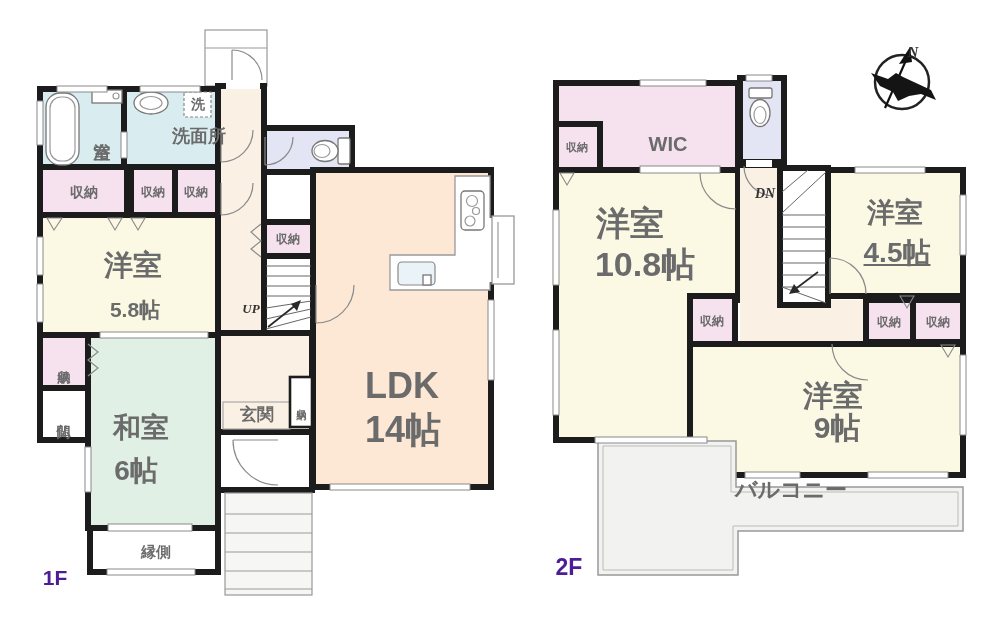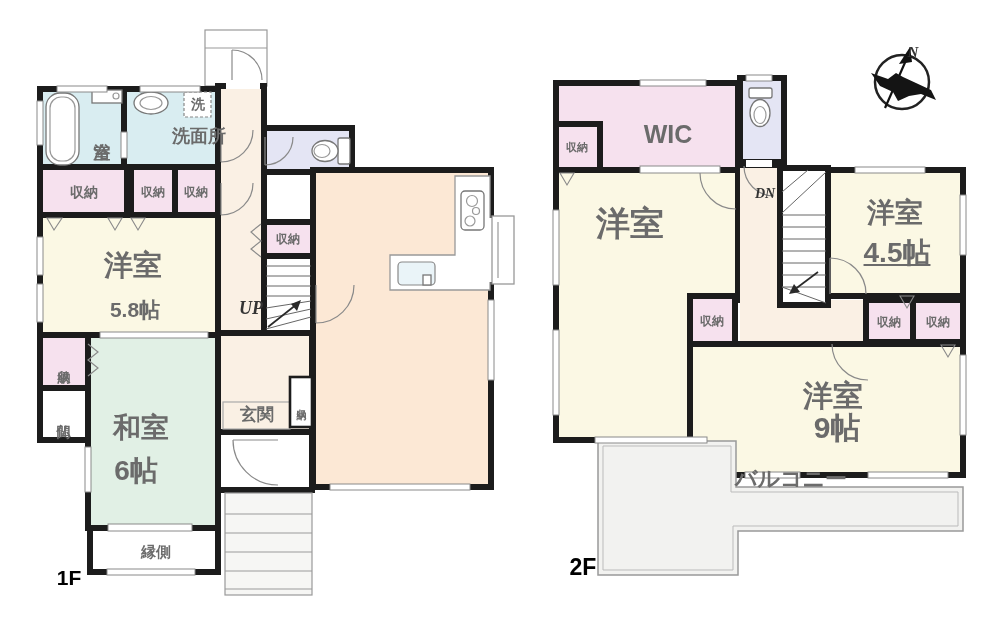--- a/index.html
+++ b/index.html
@@ -11,21 +11,21 @@
   .door{fill:none;stroke:#8a8a8a;stroke-width:1.2;}
   .fix{fill:#ffffff;stroke:#777777;stroke-width:1.3;}
   .tread{stroke:#666666;stroke-width:1;}
   .win{fill:#ffffff;stroke:#8a8a8a;stroke-width:1;}
   .tri{fill:none;stroke:#8a8a8a;stroke-width:1.1;}
   .arrow{stroke:#2a2a2a;stroke-width:1.7;fill:none;}
   .ahead{fill:#2a2a2a;stroke:none;}
   .lbl{position:absolute;transform:translate(-50%,-50%);font-weight:bold;color:#6b6b6b;
        white-space:nowrap;line-height:1;}
   .vert{writing-mode:vertical-rl;text-orientation:upright;letter-spacing:1px;}
-  .dark{color:#000000;margin-left:14px;}
+  .dark{color:#4c1d95;}
   .serifI{font-family:"Liberation Serif","DejaVu Serif",serif;font-style:italic;color:#333;}
 </style>
 </head>
 <body>
 
 <div class="canvas">
 <svg width="1000" height="637" viewBox="0 0 1000 637">
 
   <g>
 
@@ -243,32 +243,35 @@
 <div class="lbl" style="left:153px;top:192px;font-size:12px;">収納</div>
 <div class="lbl" style="left:196px;top:192px;font-size:12px;">収納</div>
 <div class="lbl" style="left:133px;top:265px;font-size:29px;">洋室</div>
 <div class="lbl" style="left:135px;top:309px;font-size:21px;">5.8帖</div>
 <div class="lbl vert" style="left:64px;top:361px;font-size:13px;">収納</div>
 <div class="lbl vert" style="left:64px;top:414px;font-size:14px;">仏間</div>
 <div class="lbl" style="left:141px;top:428px;font-size:28px;">和室</div>
 <div class="lbl" style="left:136px;top:471px;font-size:28px;">6帖</div>
 <div class="lbl" style="left:156px;top:551px;font-size:15px;">縁側</div>
 <div class="lbl dark" style="left:55px;top:577px;font-size:21px;">1F</div>
-<div class="lbl serifI" style="left:251px;top:308px;font-size:18px;">UP</div>
+<div class="lbl serifI" style="left:251px;top:308px;font-size:13px;">UP</div>
 <div class="lbl" style="left:257px;top:414px;font-size:17px;">玄関</div>
 <div class="lbl vert" style="left:301px;top:402px;font-size:10px;">収納</div>
 <div class="lbl" style="left:288px;top:239px;font-size:12px;">収納</div>
-
-<div class="lbl" style="left:668px;top:134px;font-size:25px;">WIC</div>
+<div class="lbl" style="left:402px;top:386px;font-size:36px;">LDK</div>
+<div class="lbl" style="left:403px;top:430px;font-size:36px;">14帖</div>
+
+<div class="lbl" style="left:668px;top:144px;font-size:20px;">WIC</div>
 <div class="lbl" style="left:577px;top:147px;font-size:11px;">収納</div>
 <div class="lbl" style="left:630px;top:223px;font-size:34px;">洋室</div>
+<div class="lbl" style="left:645px;top:264px;font-size:34px;">10.8帖</div>
 <div class="lbl serifI" style="left:765px;top:194px;font-size:14px;">DN</div>
 <div class="lbl" style="left:895px;top:213px;font-size:28px;">洋室</div>
 <div class="lbl" style="left:897px;top:253px;font-size:28px;text-decoration:underline;">4.5帖</div>
 <div class="lbl" style="left:712px;top:321px;font-size:12px;">収納</div>
 <div class="lbl" style="left:889px;top:322px;font-size:12px;">収納</div>
 <div class="lbl" style="left:938px;top:322px;font-size:12px;">収納</div>
 <div class="lbl" style="left:833px;top:396px;font-size:30px;">洋室</div>
 <div class="lbl" style="left:837px;top:428px;font-size:30px;">9帖</div>
-<div class="lbl" style="left:791px;top:479px;font-size:22px;font-family:Liberation Serif, serif;">バルコニー</div>
+<div class="lbl" style="left:791px;top:490px;font-size:22px;font-family:Liberation Serif, serif;">バルコニー</div>
 <div class="lbl dark" style="left:569px;top:567px;font-size:23px;">2F</div>
 <div class="lbl serifI" style="left:913px;top:52px;font-size:15px;font-weight:bold;">N</div>
 </div>
 
 </body></html>

